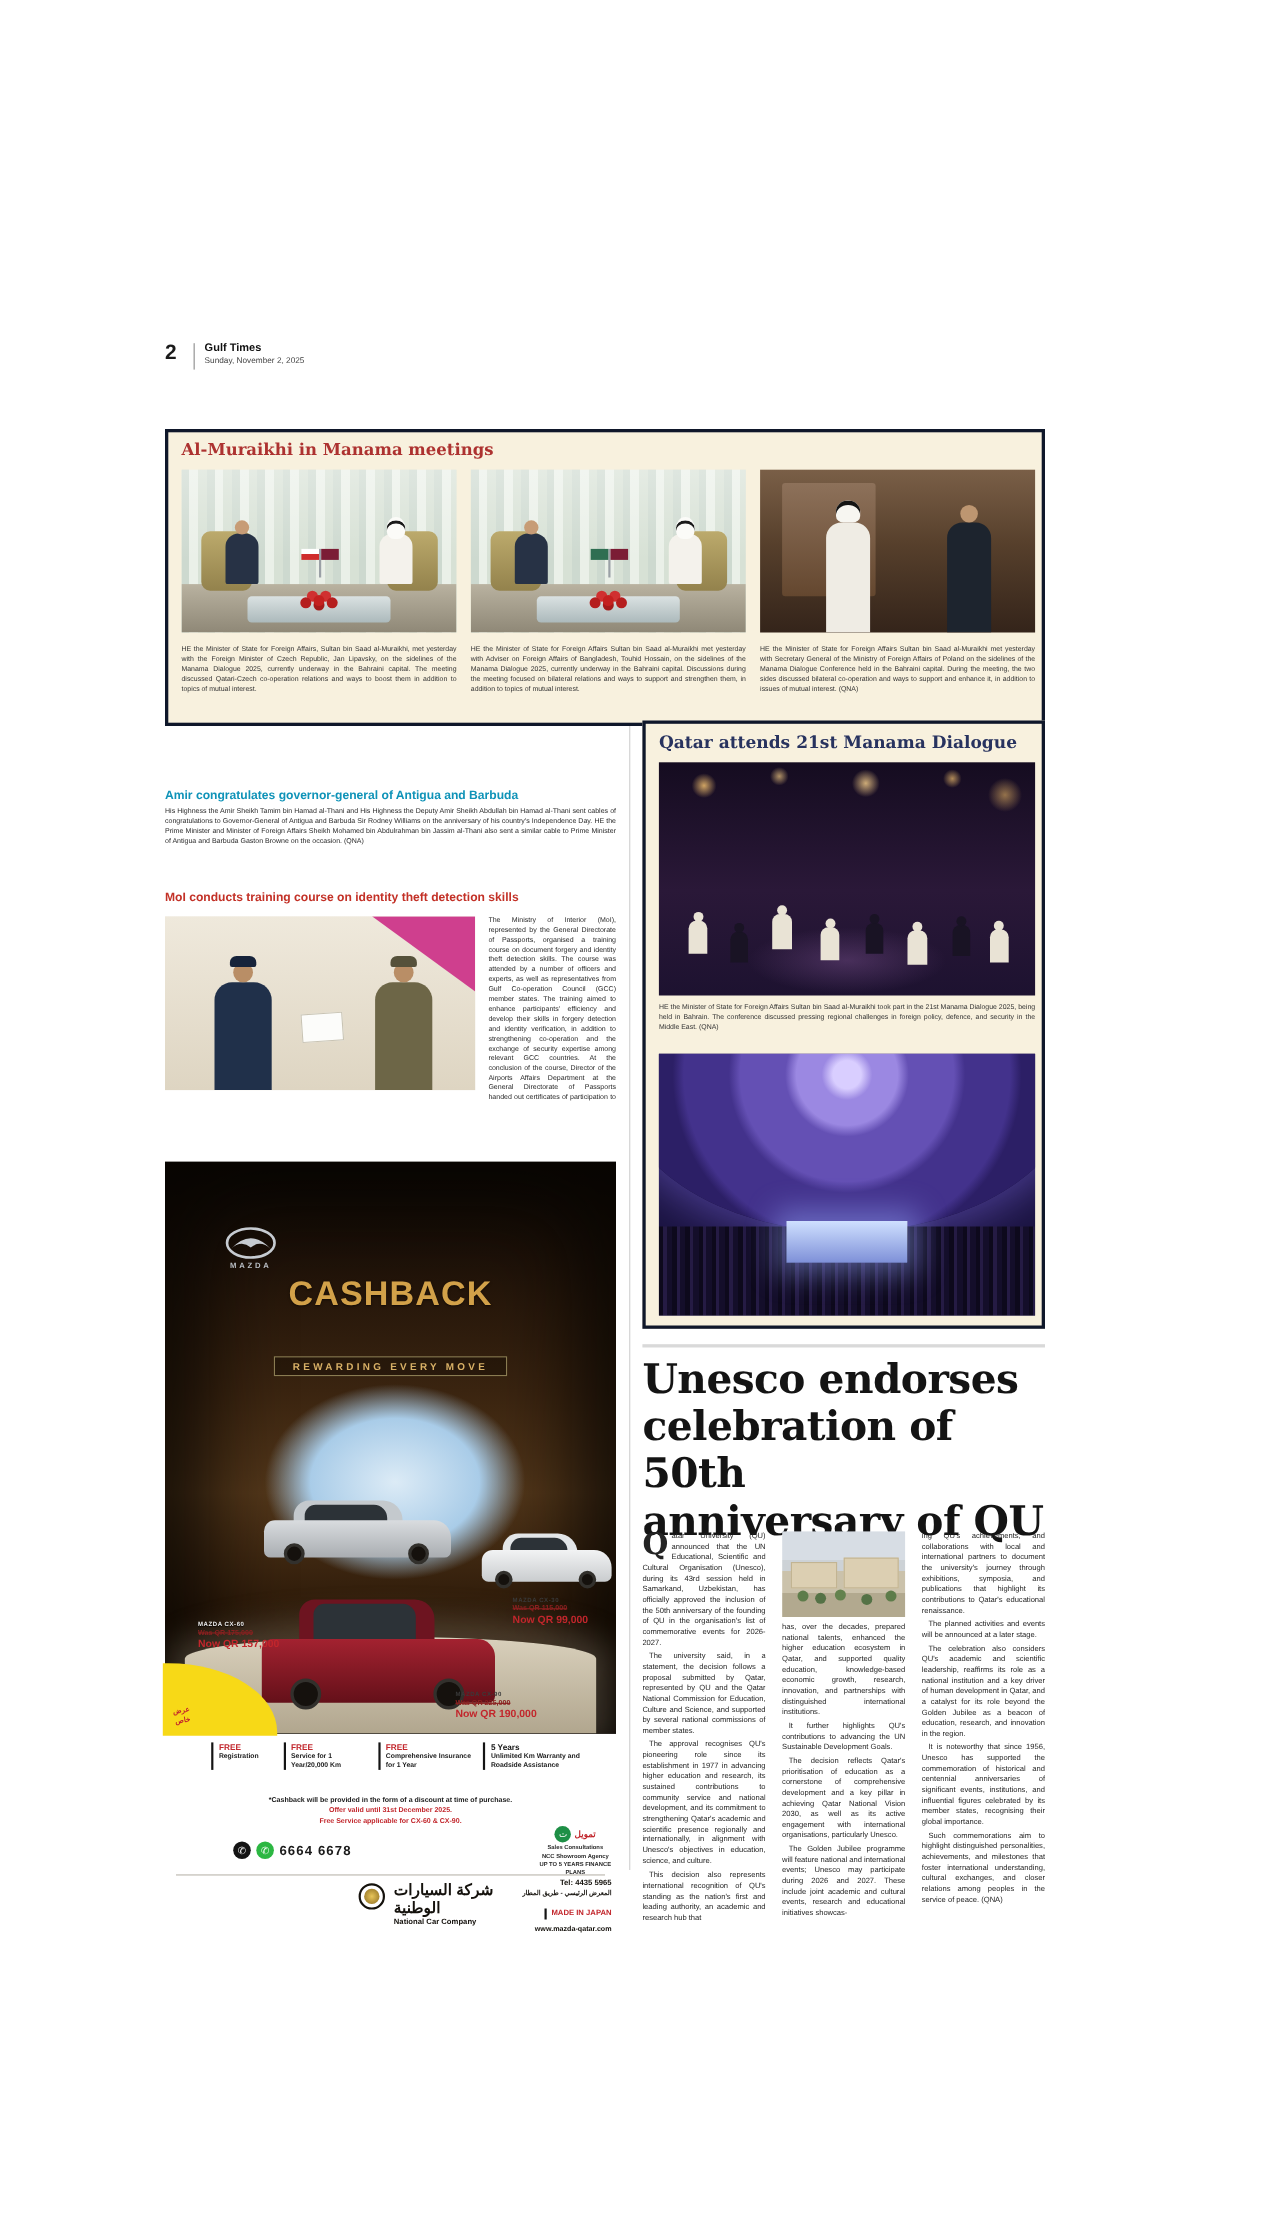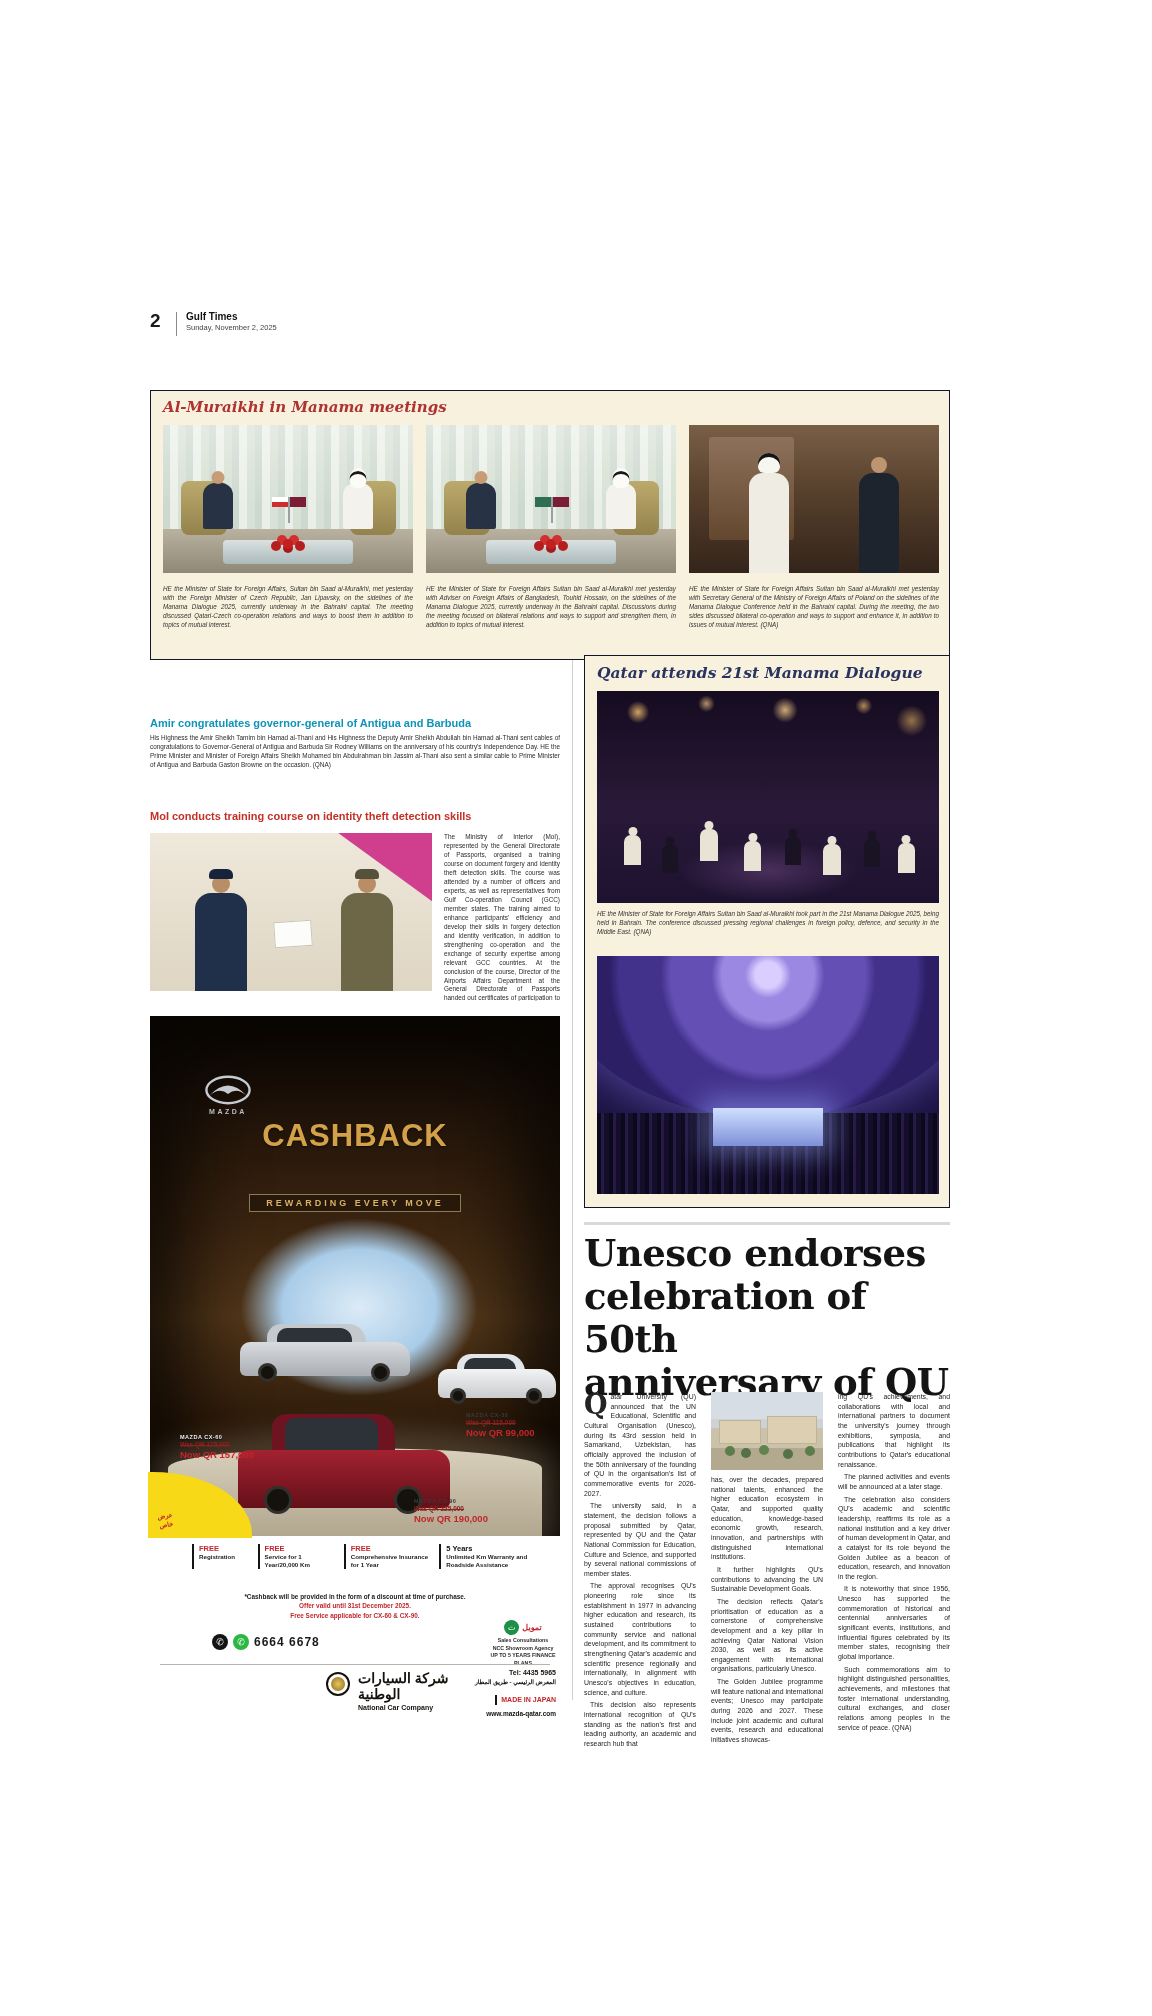--- a/index.html
+++ b/index.html
@@ -15,21 +15,21 @@
   .mast-date{position:absolute;left:36px;top:13px;font-size:7.5px;color:#444;}
 
   
   .section-banner{position:absolute;left:150px;top:342px;width:800px;height:34px;background:#c3272b;}
   .logo-circle{position:absolute;left:9px;top:3px;width:28px;height:28px;border-radius:50%;background:#fdfdfb;
                display:flex;align-items:center;justify-content:center;}
   .banner-bar{position:absolute;left:47px;top:6px;width:1px;height:22px;background:rgba(255,255,255,.75);}
   .banner-title{position:absolute;left:58px;top:3px;font-size:24px;font-weight:600;color:#fff;letter-spacing:1.5px;}
 
   
-  .cream{background:#f8f1de;border:1px solid #0f172a;box-sizing:border-box;font-style:italic;}
+  .cream{background:#f8f1de;border:3px solid #0f172a;box-sizing:border-box;}
   .almuraikhi{position:absolute;left:150px;top:390px;width:800px;height:270px;}
   .alm-title{position:absolute;left:12px;top:7px;font-size:15px;font-weight:bold;color:#ad3230;}
   .alm-photo{top:34px;width:250px;height:148px;}
   .alm-cap{position:absolute;top:188px;width:250px;font-size:6.3px;line-height:1.42;color:#333;text-align:justify;}
 
   .photo{position:absolute;overflow:hidden;background:#ddd;}
   
   .mtg{background:
        linear-gradient(180deg,rgba(255,255,255,.35),rgba(255,255,255,0) 55%),
        repeating-linear-gradient(90deg,#cdd9cf 0 7px,#eaf0e8 7px 15px,#d7e1d5 15px 23px);}
@@ -71,21 +71,21 @@
   .moi-photo .officer{position:absolute;bottom:0;width:52px;height:98px;border-radius:16px 16px 0 0;}
   .moi-photo .officer.navy{left:16%;background:#20304a;}
   .moi-photo .officer.olive{right:14%;background:#6d6647;}
   .moi-photo .ohead{position:absolute;top:-18px;left:50%;transform:translateX(-50%);width:18px;height:18px;border-radius:50%;background:#b98e66;}
   .moi-photo .cap-navy{position:absolute;top:-24px;left:50%;transform:translateX(-50%);width:24px;height:10px;border-radius:6px 6px 2px 2px;background:#16233a;}
   .moi-photo .cap-olive{position:absolute;top:-24px;left:50%;transform:translateX(-50%);width:24px;height:10px;border-radius:6px 6px 2px 2px;background:#55513a;}
   .moi-photo .cert{position:absolute;left:44%;bottom:28%;width:36px;height:24px;background:#fcfcfa;border:1px solid #c9c4b4;transform:rotate(-4deg);}
   .moi-b{position:absolute;left:444px;top:833px;width:116px;height:168px;font-size:6.4px;line-height:1.4;text-align:justify;color:#2a2a2a;overflow:hidden;}
 
   
-  .ad{position:absolute;left:150px;top:1016px;width:410px;height:508px;}
+  .ad{position:absolute;left:150px;top:1056px;width:410px;height:508px;}
   .ad-dark{position:absolute;left:0;top:0;right:0;height:520px;overflow:hidden;
      background:
       radial-gradient(ellipse 160px 120px at 51% 56%, #dcebf6 0%, #a9cce8 48%, rgba(150,185,215,0) 74%),
       linear-gradient(180deg,#0b0703 0%,#1d1108 16%,#3a2410 40%,#53371a 58%,#2a1808 80%,#150b04 100%);
      box-shadow:inset 0 0 70px 40px rgba(8,5,2,.78);}
   .mz-emblem{position:absolute;left:52px;top:58px;width:52px;height:32px;}
   .mz-word{position:absolute;left:40px;top:92px;width:76px;text-align:center;font-size:7px;font-weight:bold;
            letter-spacing:2.5px;color:#b9bec4;}
   .cashback{position:absolute;left:0;right:0;top:102px;text-align:center;font-size:31px;font-weight:bold;
             color:#d2a149;letter-spacing:1px;text-shadow:0 1px 2px rgba(0,0,0,.6);}

